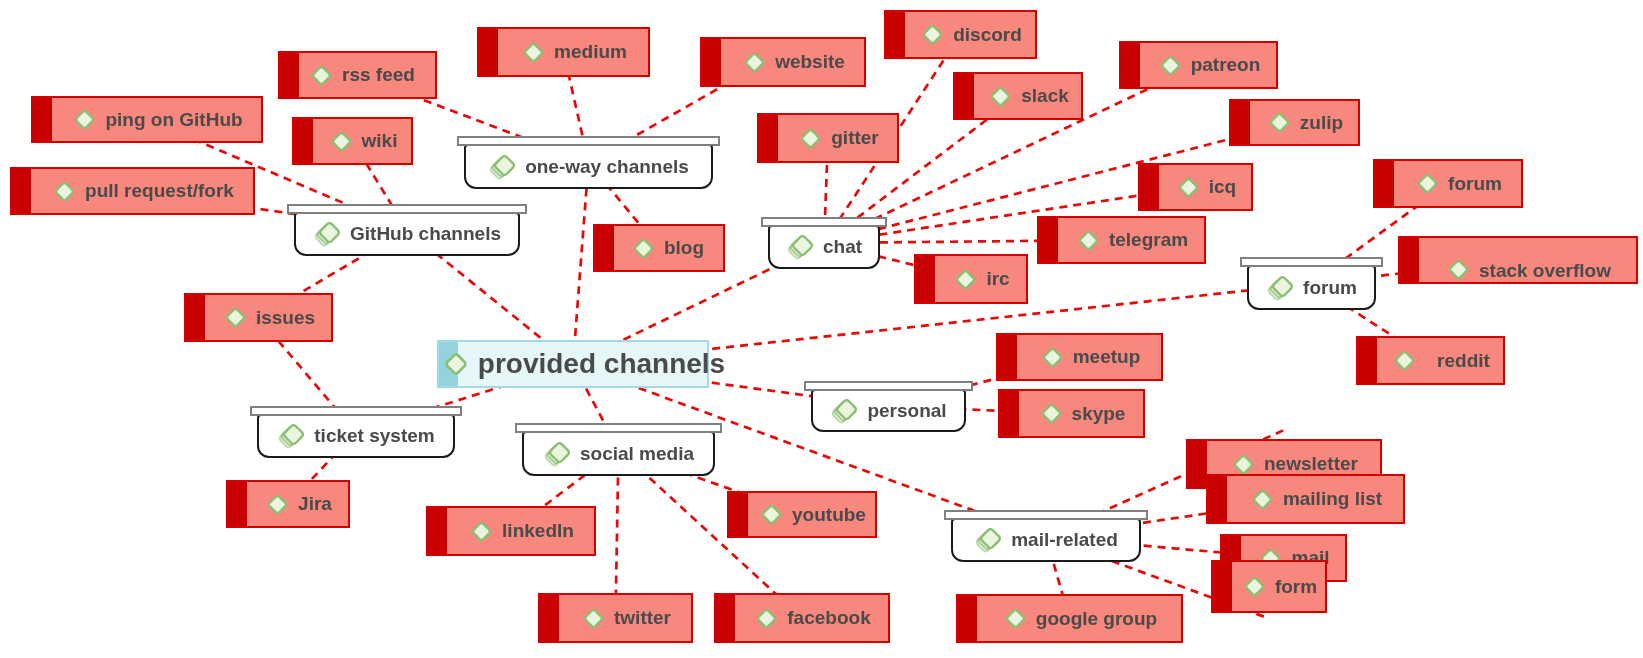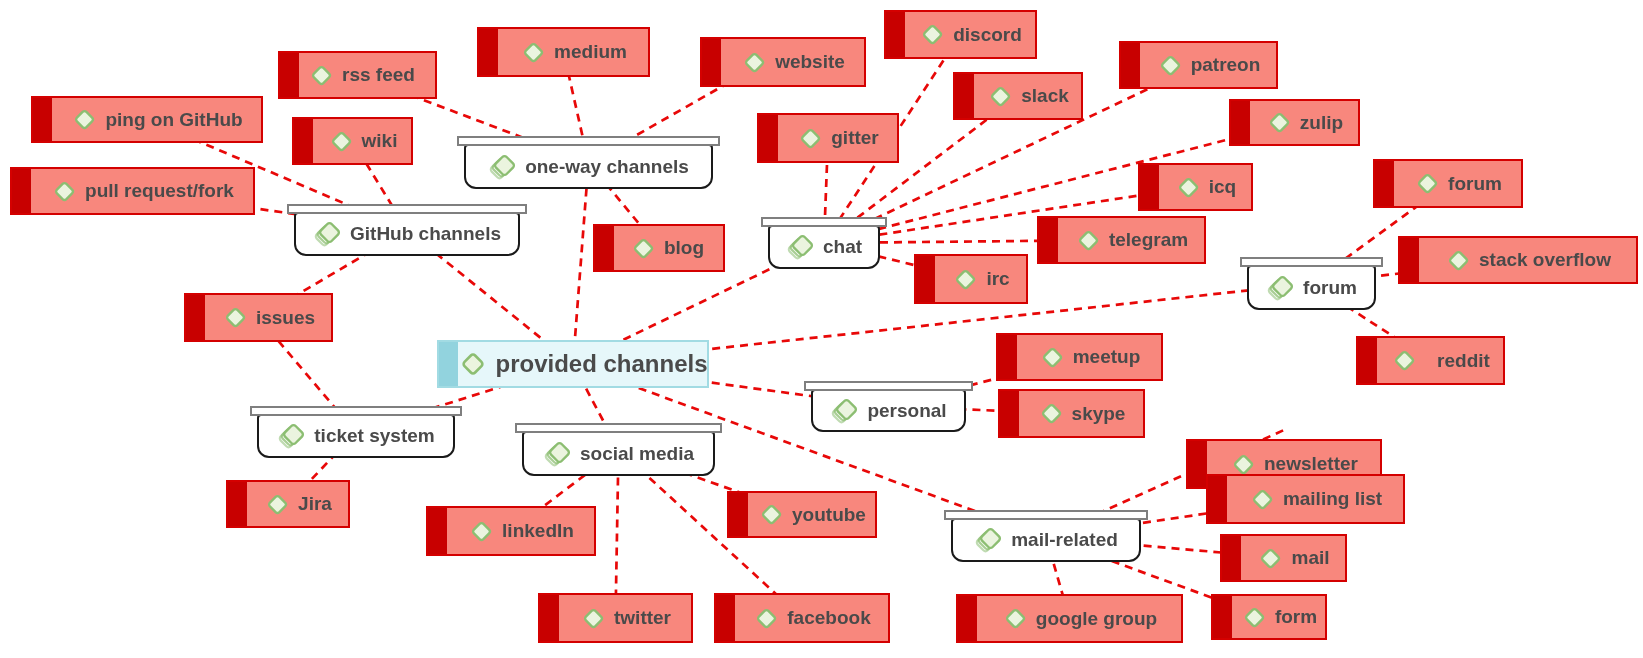--- a/index.html
+++ b/index.html
@@ -23,21 +23,21 @@
   .node.leaf {
     background:var(--leaf-fill); border:2.5px solid var(--leaf-border);
     padding-left:21px;
   }
   .node.leaf::before {
     content:""; position:absolute; left:0; top:0; bottom:0; width:19px;
     background:var(--leaf-bar);
   }
   .node.root {
     background:var(--root-fill); border:2px solid var(--root-border);
-    padding-left:21px; font-size:24px;
+    padding-left:21px; font-size:28px;
   }
   .node.root::before {
     content:""; position:absolute; left:0; top:0; bottom:0; width:19px;
     background:var(--root-bar);
   }
   .node.category { background:transparent; }
   .cat-bar {
     position:absolute; left:-7px; right:-7px; top:0; height:10px;
     background:#fff; border:2px solid var(--cat-bar-border);
     box-sizing:border-box; z-index:2;
@@ -281,21 +281,21 @@
           <rect x="6.5" y="6.5" width="15" height="15" rx="3" transform="rotate(45 14 14)" fill="#ebf4df" stroke="#8cbe72" stroke-width="2.6"></rect>
         </svg>
         <span class="lbl">irc</span>
       </div>
       <div class="node leaf" style="left: 1373px; top: 159px; width: 150px; height: 49px;">
         <svg class="icon" width="25" height="25" viewBox="0 0 28 28">
           <rect x="6.5" y="6.5" width="15" height="15" rx="3" transform="rotate(45 14 14)" fill="#ebf4df" stroke="#8cbe72" stroke-width="2.6"></rect>
         </svg>
         <span class="lbl">forum</span>
       </div>
-      <div class="node leaf" style="left: 1398px; top: 236px; width: 240px; height: 48px;">
+      <div class="node leaf" style="left: 1398px; top: 236px; width: 240px; height: 48px; align-items: flex-end;">
         <svg class="icon" width="25" height="25" viewBox="0 0 28 28">
           <rect x="6.5" y="6.5" width="15" height="15" rx="3" transform="rotate(45 14 14)" fill="#ebf4df" stroke="#8cbe72" stroke-width="2.6"></rect>
         </svg>
         <span class="lbl">stack overflow</span>
       </div>
       <div class="node leaf" style="left: 1356px; top: 336px; width: 149px; height: 49px; gap: 20px;">
         <svg class="icon" width="25" height="25" viewBox="0 0 28 28">
           <rect x="6.5" y="6.5" width="15" height="15" rx="3" transform="rotate(45 14 14)" fill="#ebf4df" stroke="#8cbe72" stroke-width="2.6"></rect>
         </svg>
         <span class="lbl">reddit</span>
@@ -359,21 +359,21 @@
           <rect x="6.5" y="6.5" width="15" height="15" rx="3" transform="rotate(45 14 14)" fill="#ebf4df" stroke="#8cbe72" stroke-width="2.6"></rect>
         </svg>
         <span class="lbl">mailing list</span>
       </div>
       <div class="node leaf" style="left: 1220px; top: 534px; width: 127px; height: 48px;">
         <svg class="icon" width="25" height="25" viewBox="0 0 28 28">
           <rect x="6.5" y="6.5" width="15" height="15" rx="3" transform="rotate(45 14 14)" fill="#ebf4df" stroke="#8cbe72" stroke-width="2.6"></rect>
         </svg>
         <span class="lbl">mail</span>
       </div>
-      <div class="node leaf" style="left: 1211px; top: 594px; width: 116px; height: 46px;">
+      <div class="node leaf" style="left: 1211px; top: 560px; width: 116px; height: 53px;">
         <svg class="icon" width="25" height="25" viewBox="0 0 28 28">
           <rect x="6.5" y="6.5" width="15" height="15" rx="3" transform="rotate(45 14 14)" fill="#ebf4df" stroke="#8cbe72" stroke-width="2.6"></rect>
         </svg>
         <span class="lbl">form</span>
       </div>
       <div class="node leaf" style="left: 956px; top: 594px; width: 227px; height: 49px;">
         <svg class="icon" width="25" height="25" viewBox="0 0 28 28">
           <rect x="6.5" y="6.5" width="15" height="15" rx="3" transform="rotate(45 14 14)" fill="#ebf4df" stroke="#8cbe72" stroke-width="2.6"></rect>
         </svg>
         <span class="lbl">google group</span>

